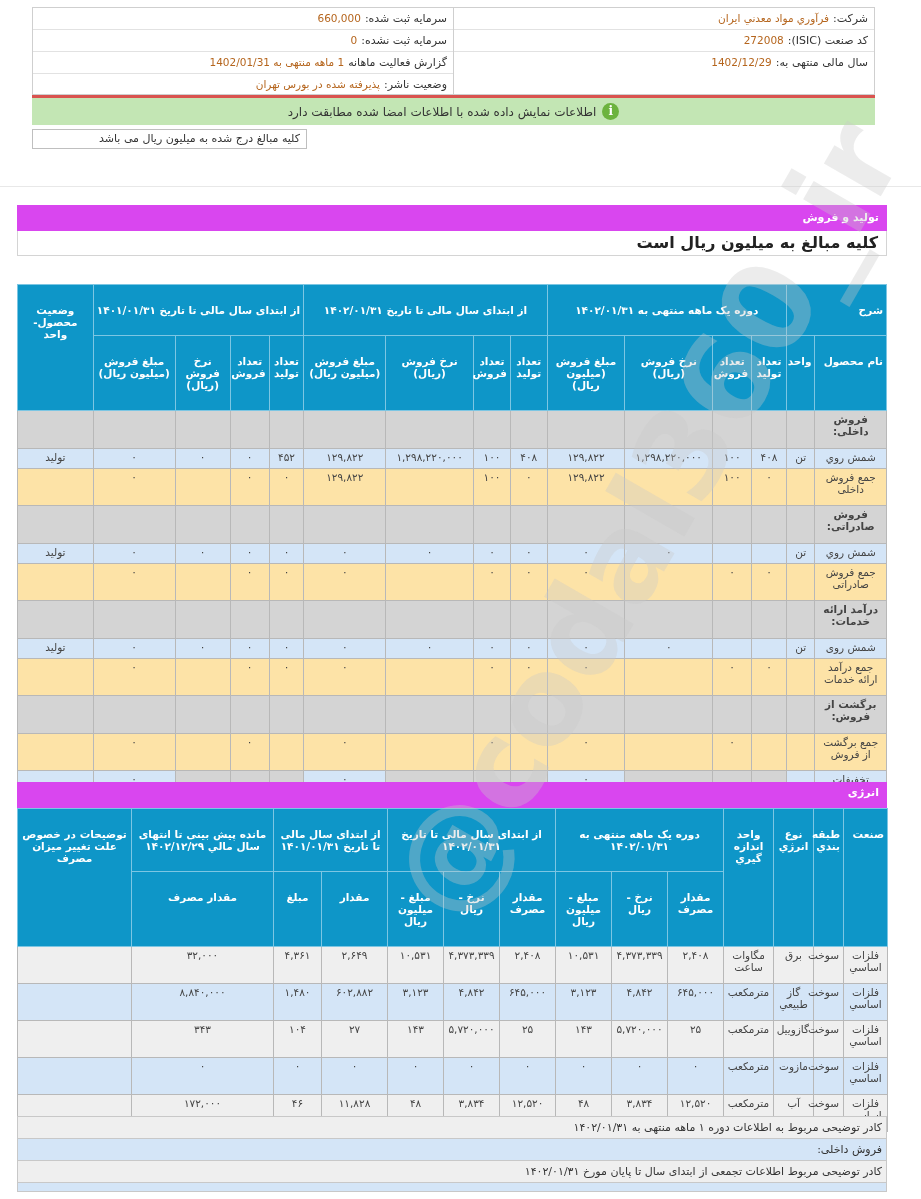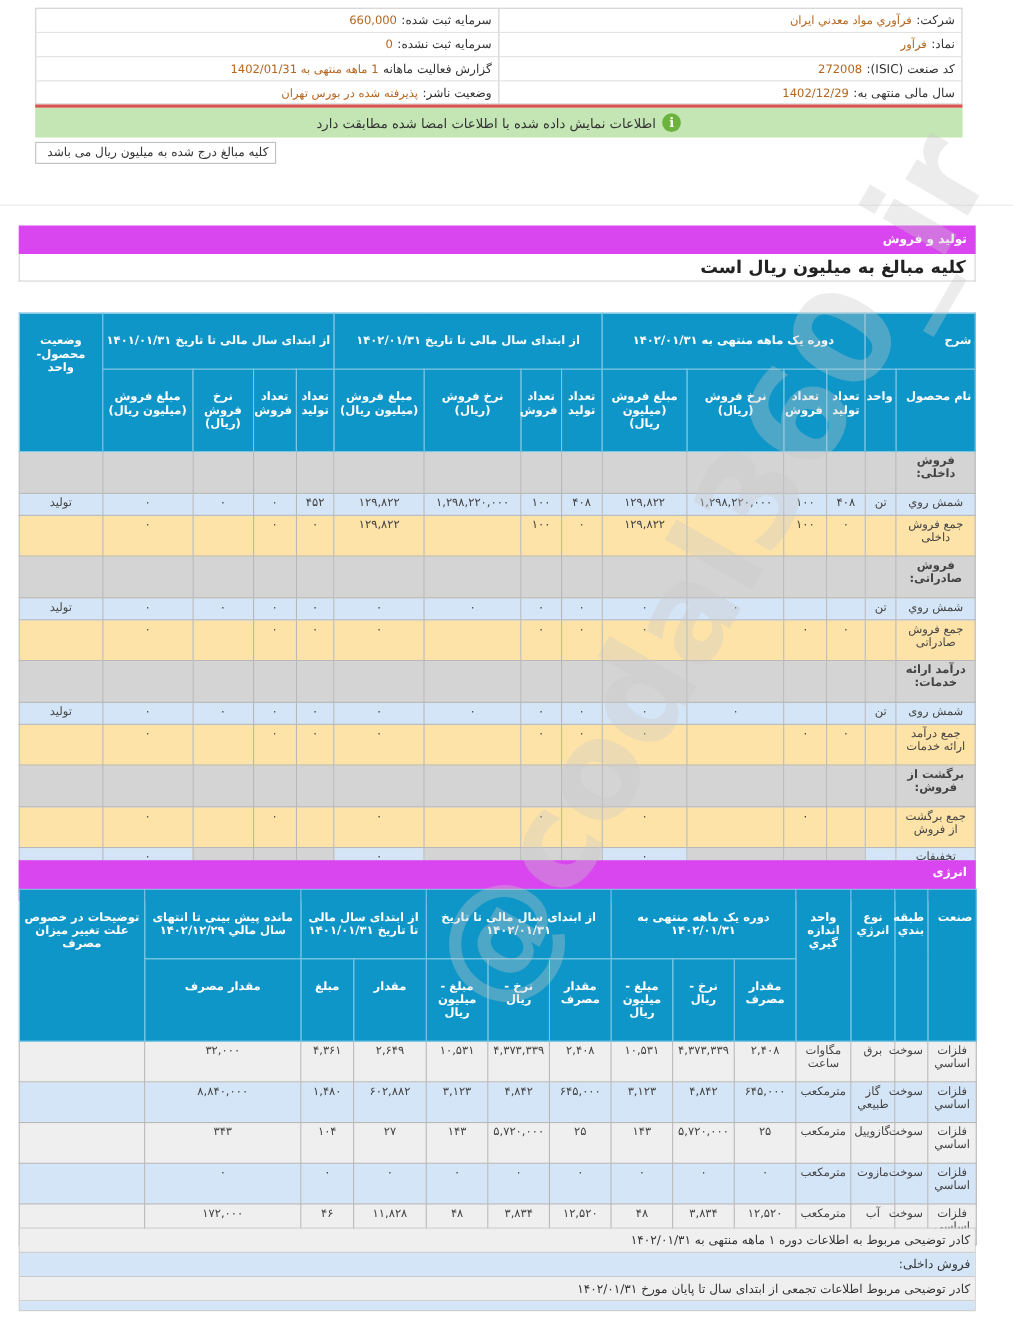--- a/index.html
+++ b/index.html
@@ -29,21 +29,21 @@
     position: absolute; left: 32px; top: 98px; width: 843px; height: 27px;
     background: #c3e6b4; display: flex; align-items: center; justify-content: center;
     color: #333; font-size: 12px;
   }
   .info-icon {
     width: 17px; height: 17px; border-radius: 50%; background: #6cb33e;
     color: #fff; font-weight: bold; font-size: 12px; line-height: 17px; text-align: center;
     margin-left: 6px; font-family: "DejaVu Serif", serif;
   }
   .note-box {
-    position: absolute; left: 32px; top: 129px; width: 219px; height: 20px;
+    position: absolute; left: 32px; top: 129px; width: 275px; height: 20px;
     border: 1px solid #bfbfbf; background: #fff; font-size: 11px; line-height: 18px;
     padding: 0 6px; color: #333;
   }
   .sep-line { position: absolute; left: 0; top: 186px; width: 921px; height: 1px; background: #e8e8e8; }
 
   
   .section-head {
     position: absolute; left: 17px; width: 870px; background: #d946ef; color: #fff;
     font-weight: bold; font-size: 11px; padding: 0 8px; 
   }
@@ -87,21 +87,20 @@
     font-family: "DejaVu Sans", sans-serif; direction: ltr;
   }
 </style>
 </head>
 <body>
 
 <div class="info-box">
   <div class="info-grid">
     <div class="info-col right">
       <div class="info-row"><span>شرکت:</span><span class="val">فرآوري مواد معدني ايران</span></div>
-      <div class="info-row"><span>نماد:</span><span class="val">فرآور</span></div>
       <div class="info-row"><span>کد صنعت (ISIC):</span><span class="val">272008</span></div>
       <div class="info-row"><span>سال مالی منتهی به:</span><span class="val">1402/12/29</span></div>
     </div>
     <div class="info-col">
       <div class="info-row"><span>سرمایه ثبت شده:</span><span class="val">660,000</span></div>
       <div class="info-row"><span>سرمایه ثبت نشده:</span><span class="val">0</span></div>
       <div class="info-row"><span>گزارش فعالیت ماهانه</span><span class="val">1 ماهه منتهی به 1402/01/31</span></div>
       <div class="info-row"><span>وضعیت ناشر:</span><span class="val">پذیرفته شده در بورس تهران</span></div>
     </div>
   </div>

